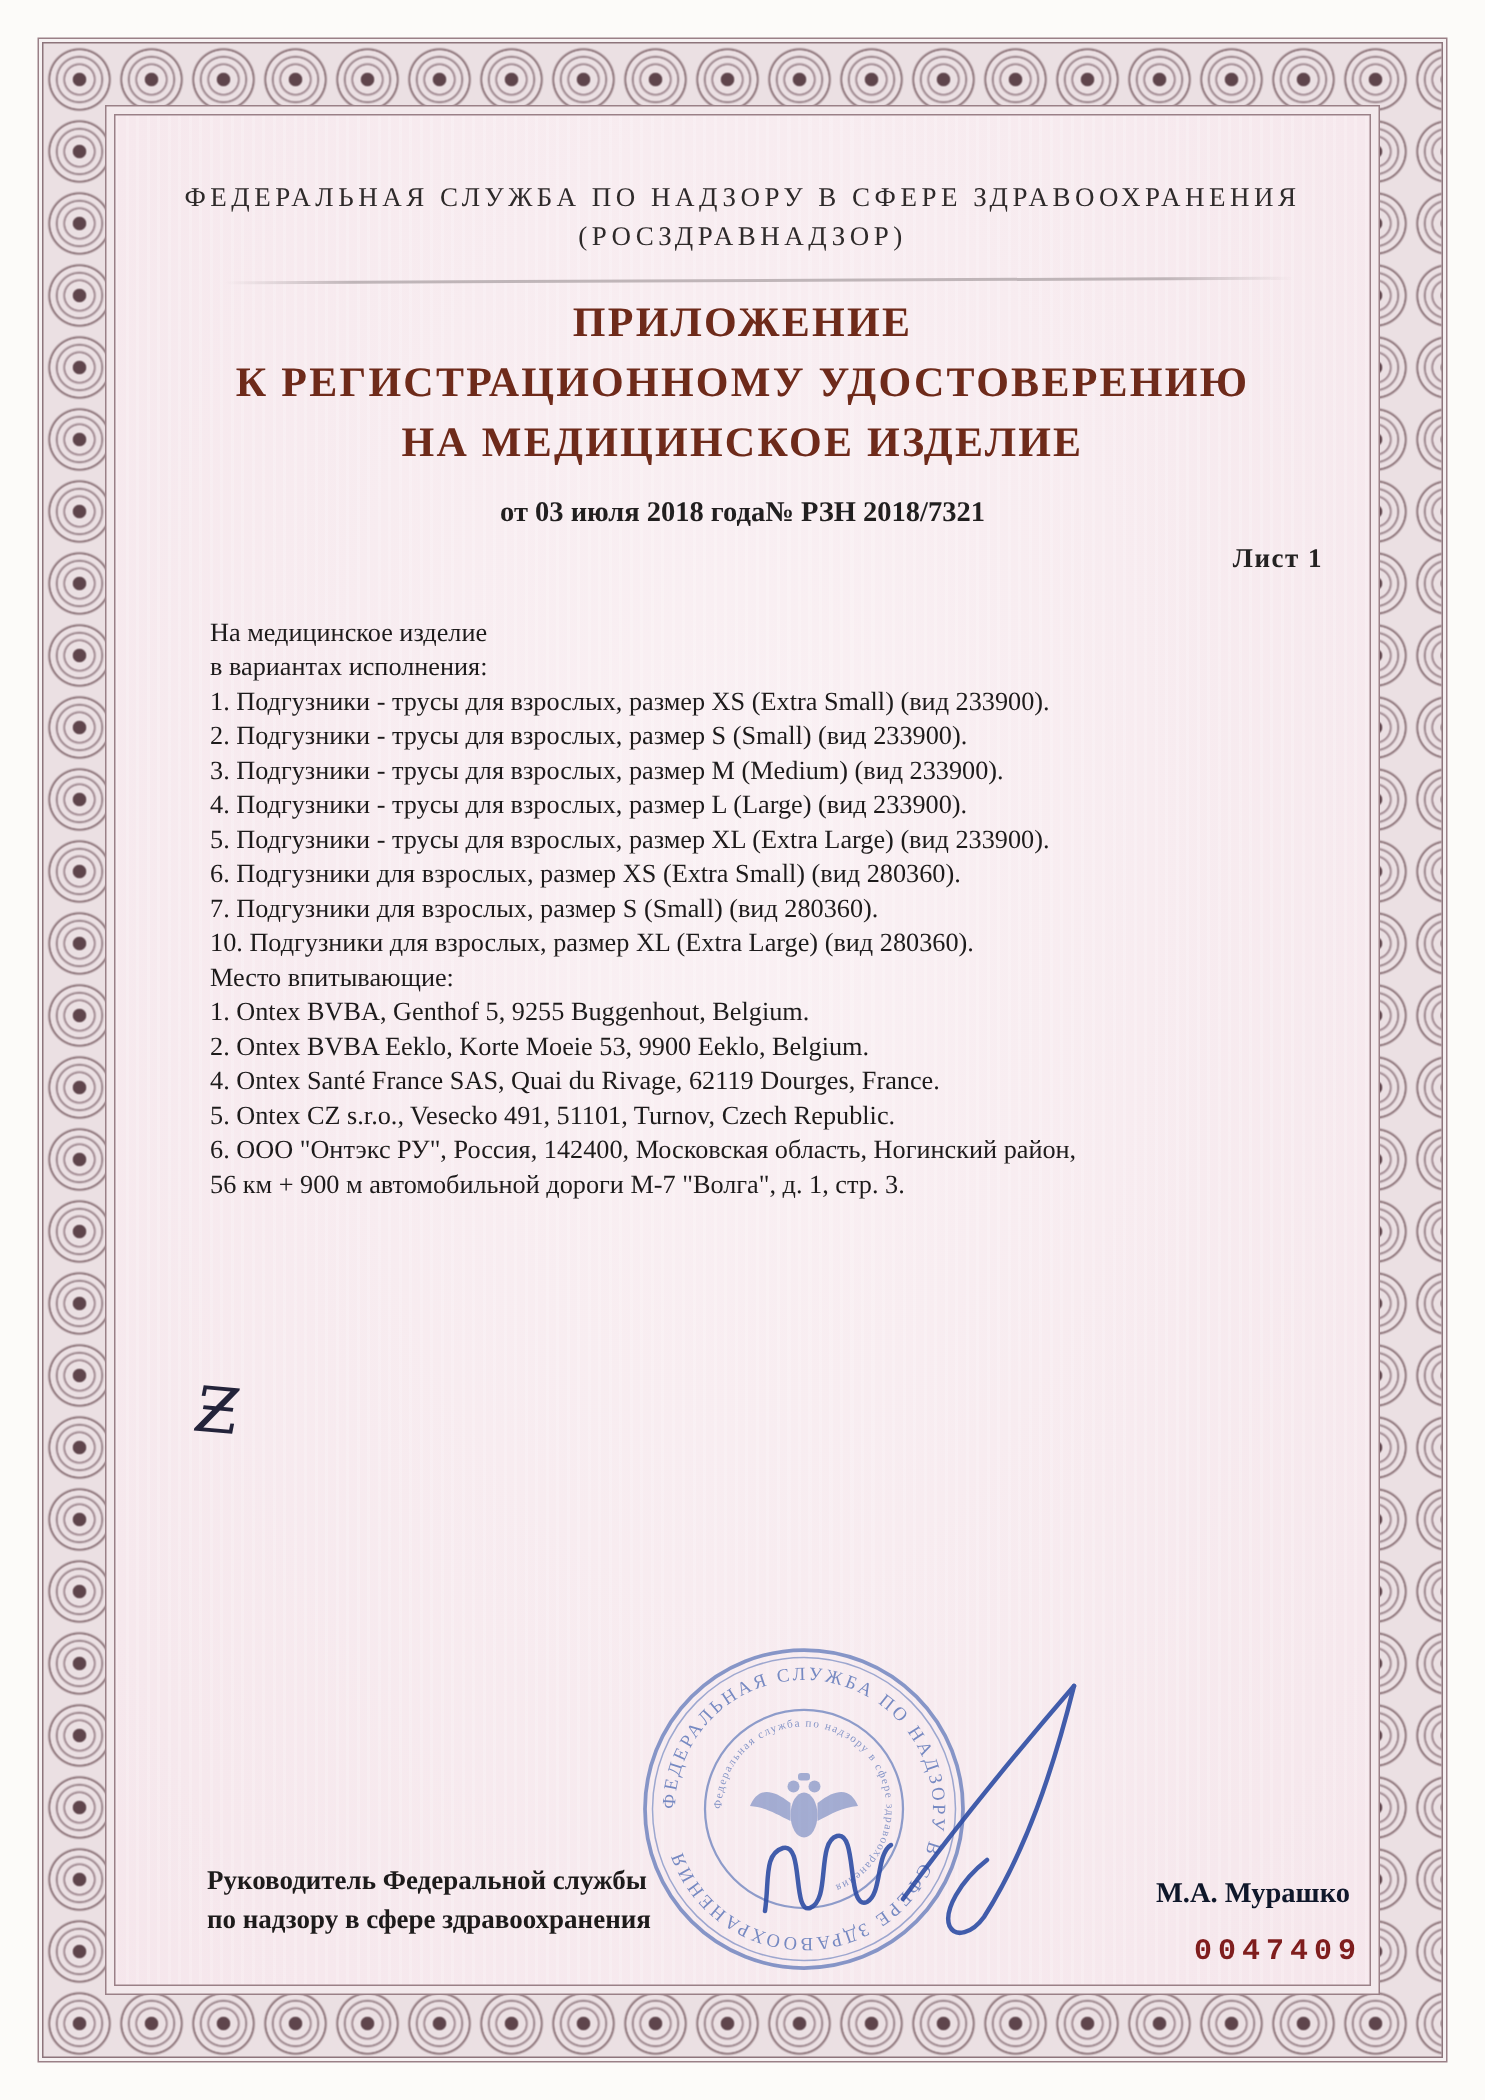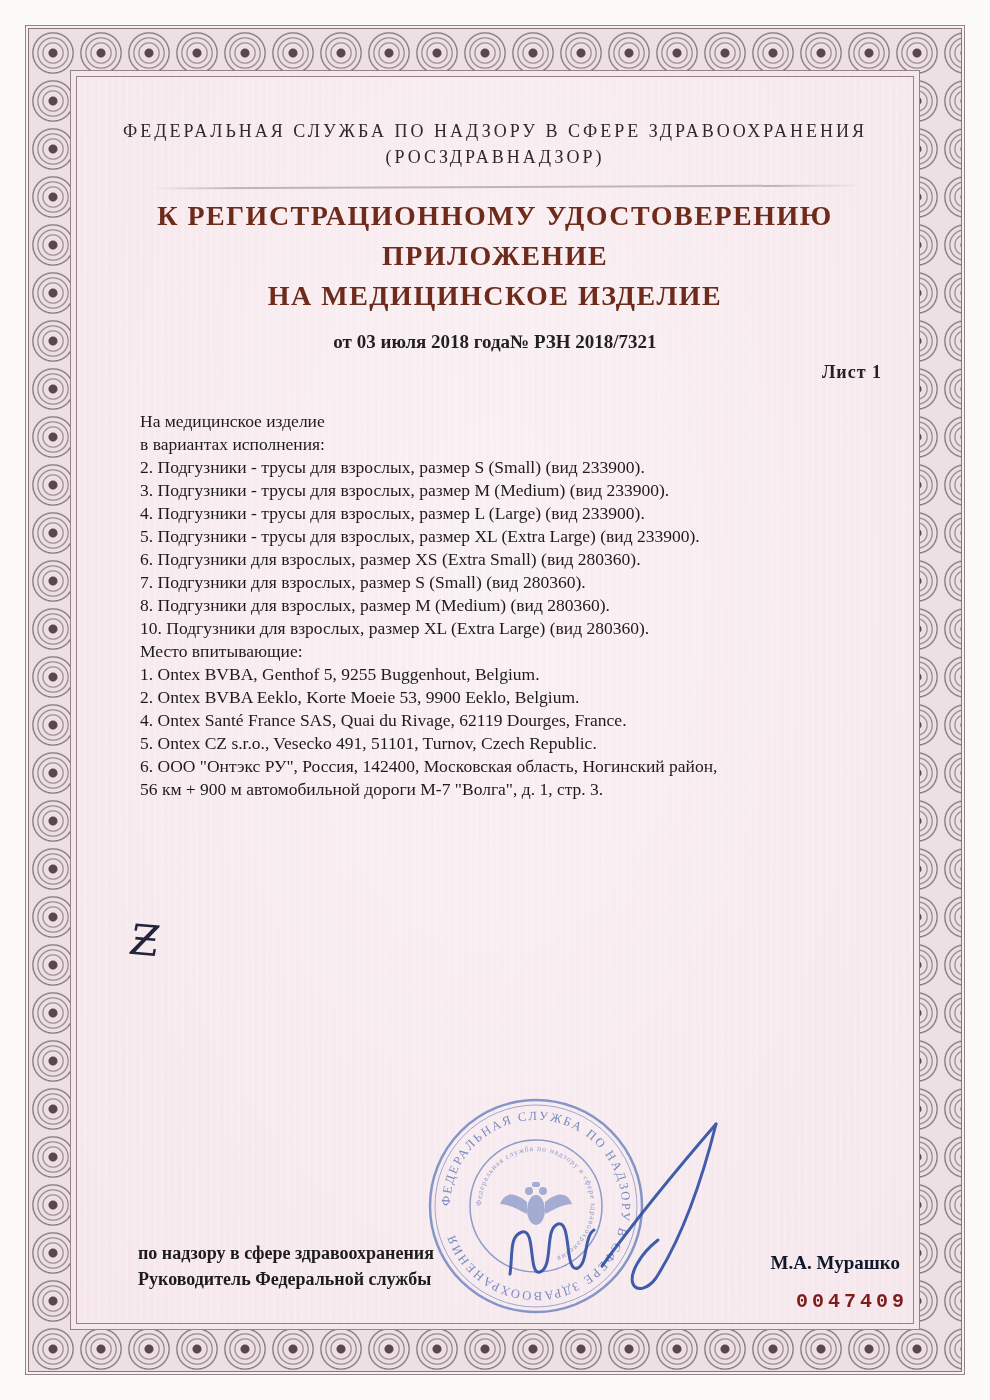--- a/index.html
+++ b/index.html
@@ -105,42 +105,42 @@
   <div class="inner"></div>
 
   <div class="header">
     <div>ФЕДЕРАЛЬНАЯ СЛУЖБА ПО НАДЗОРУ В СФЕРЕ ЗДРАВООХРАНЕНИЯ</div>
     <div>(РОСЗДРАВНАДЗОР)</div>
   </div>
 
   <div class="strike-line"></div>
 
   <div class="doc-title">
+    <div>ПРИЛОЖЕНИЕ</div>
     <div>К РЕГИСТРАЦИОННОМУ УДОСТОВЕРЕНИЮ</div>
-    <div>ПРИЛОЖЕНИЕ</div>
     <div>НА МЕДИЦИНСКОЕ ИЗДЕЛИЕ</div>
   </div>
 
   <div class="meta-row">
     <span>от  03 июля 2018 года</span>
     <span>№  РЗН 2018/7321</span>
   </div>
 
   <div class="sheet">Лист  1</div>
 
   <div class="content">
     <div class="line">На медицинское изделие</div>
     <div class="line">в вариантах исполнения:</div>
+    <div class="line">1. Подгузники - трусы для взрослых, размер XS (Extra Small) (вид 233900).</div>
     <div class="line">2. Подгузники - трусы для взрослых, размер S (Small) (вид 233900).</div>
     <div class="line">3. Подгузники - трусы для взрослых, размер M (Medium) (вид 233900).</div>
     <div class="line">4. Подгузники - трусы для взрослых, размер L (Large) (вид 233900).</div>
     <div class="line">5. Подгузники - трусы для взрослых, размер XL (Extra Large) (вид 233900).</div>
     <div class="line">6. Подгузники для взрослых, размер XS (Extra Small) (вид 280360).</div>
     <div class="line">7. Подгузники для взрослых, размер S (Small) (вид 280360).</div>
-    <div class="line">8. Подгузники для взрослых, размер M (Medium) (вид 280360).</div>
     <div class="line">10. Подгузники для взрослых, размер XL (Extra Large) (вид 280360).</div>
     <div class="line">Место впитывающие:</div>
     <div class="line">1. Ontex BVBA, Genthof 5, 9255 Buggenhout, Belgium.</div>
     <div class="line">2. Ontex BVBA Eeklo, Korte Moeie 53, 9900 Eeklo, Belgium.</div>
     <div class="line">4. Ontex Santé France SAS, Quai du Rivage, 62119 Dourges, France.</div>
     <div class="line">5. Ontex CZ s.r.o., Vesecko 491, 51101, Turnov, Czech Republic.</div>
     <div class="line">6. ООО "Онтэкс РУ", Россия, 142400, Московская область, Ногинский район,</div>
     <div class="line">56 км + 900 м автомобильной дороги М-7 "Волга", д. 1, стр. 3.</div>
   </div>
 
@@ -174,21 +174,21 @@
 
   <svg class="signature" viewBox="0 0 260 200">
     <g fill="none" stroke="#2e4da4" stroke-width="3" stroke-linecap="round" opacity="0.9">
       <path d="M24,166 C27,146 23,128 36,124 C50,120 42,168 54,164 C68,159 58,120 72,116 C86,112 78,166 92,160 C102,155 98,128 108,122"></path>
       <path d="M116,158 C148,114 192,60 230,16"></path>
       <path d="M230,16 C216,72 198,126 170,170 C162,181 151,184 147,176 C143,166 154,146 172,132"></path>
     </g>
   </svg>
 
   <div class="footer-left">
+    <div>Руководитель Федеральной службы</div>
     <div>по надзору в сфере здравоохранения</div>
-    <div>Руководитель Федеральной службы</div>
   </div>
 
   <div class="footer-name">М.А. Мурашко</div>
 
   <div class="serial">0047409</div>
 
 </div>
 
 </body></html>

